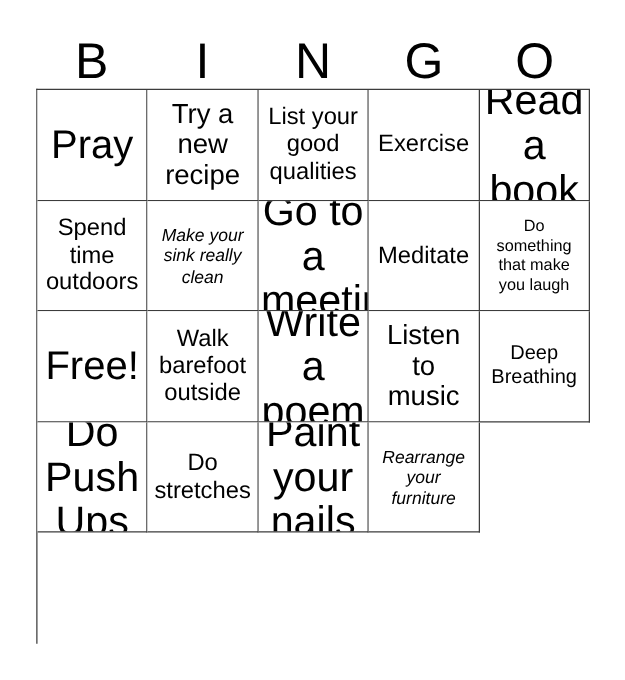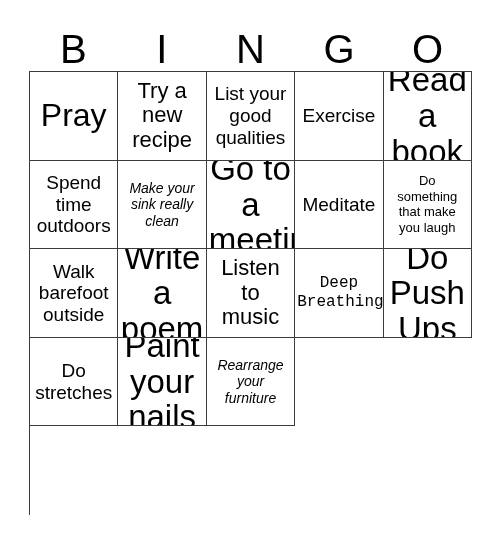--- a/index.html
+++ b/index.html
@@ -74,21 +74,21 @@
     font-family: "Liberation Sans", sans-serif;
     color: #000000;
     white-space: pre-line;
     word-break: normal;
   }
   
   .fs-xxl .cell-text { font-size: 32px; line-height: 1.05; }
   .fs-xl  .cell-text { font-size: 33px; line-height: 1.08; }
   .fs-lg  .cell-text { font-size: 22px; line-height: 1.12; }
   .fs-md  .cell-text { font-size: 19px; line-height: 1.14; }
-  .fs-sm  .cell-text { font-size: 16px; line-height: 1.16; font-family: Liberation Mono, monospace; }
+  .fs-sm  .cell-text { font-size: 16px; line-height: 1.16; }
   .fs-xs  .cell-text { font-size: 14px; line-height: 1.18; font-style: italic; }
   .fs-xxs .cell-text { font-size: 13px; line-height: 1.2; }
 </style>
 </head>
 <body>
 
 <div id="card">
 
   <div id="bingo-header">
     <div class="header-letter">B</div>
@@ -138,20 +138,23 @@
     <div class="bingo-cell fs-md">
         <span class="cell-text">Meditate</span>
       </div>
 
     <div class="bingo-cell fs-xxs">
         <span class="cell-text">Do
 something
 that make
 you laugh</span>
       </div>
+    <div class="bingo-cell fs-xxl">
+        <span class="cell-text">Free!</span>
+      </div>
     <div class="bingo-cell fs-md">
         <span class="cell-text">Walk
 barefoot
 outside</span>
       </div>
 
     <div class="bingo-cell fs-xl">
         <span class="cell-text">Write a
 poem</span>
       </div>

